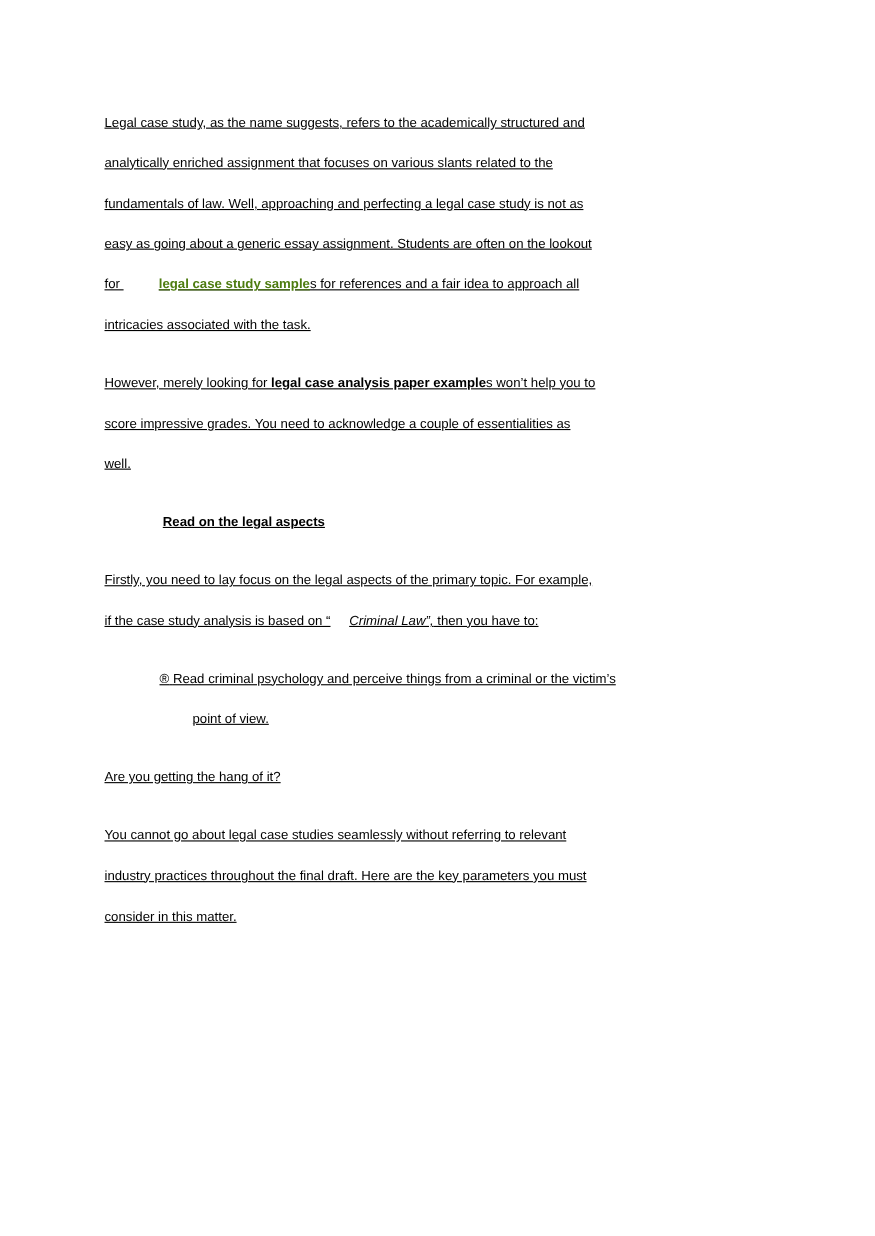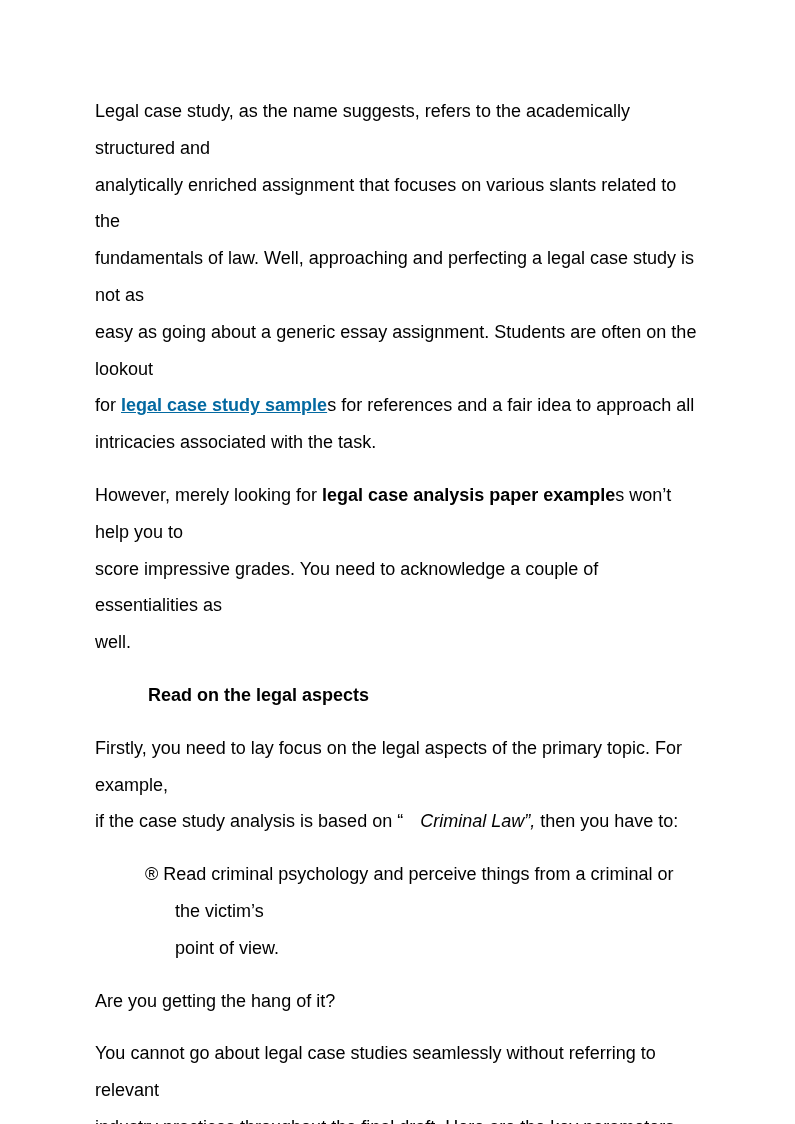--- a/index.html
+++ b/index.html
@@ -9,44 +9,46 @@
     background: #ffffff;
     font-family: "Liberation Sans", sans-serif;
     color: #000000;
     overflow: hidden;
   }
   .page {
     box-sizing: border-box;
     width: 795px;
     height: 1124px;
     padding: 93px 95px 0 95px;
-    font-size: 18px;
+    font-size: 12px;
+    text-decoration: underline;
   }
   .para {
     margin: 0 0 16px 0;
     line-height: 36.8px;
     white-space: pre-line;
   }
   .heading {
     font-weight: bold;
     margin: 0 0 16px 53px;
     line-height: 36.8px;
   }
   .bullet {
     margin: 0 0 16px 50px;
     padding-left: 30px;
     text-indent: -30px;
     line-height: 36.8px;
     white-space: pre-line;
   }
   a.doc-link {
-    color: #0369a1;
+    color: #4d7c0f;
     font-weight: bold;
     text-decoration: underline;
     cursor: pointer;
+    margin-left: 32px;
   }
   .bold { font-weight: bold; }
   .italic { font-style: italic; margin-left: 17px; }
 </style>
 </head>
 <body>
 
 <div class="page">
 
   <p class="para"><span>Legal case study, as the name suggests, refers to the academically structured and

